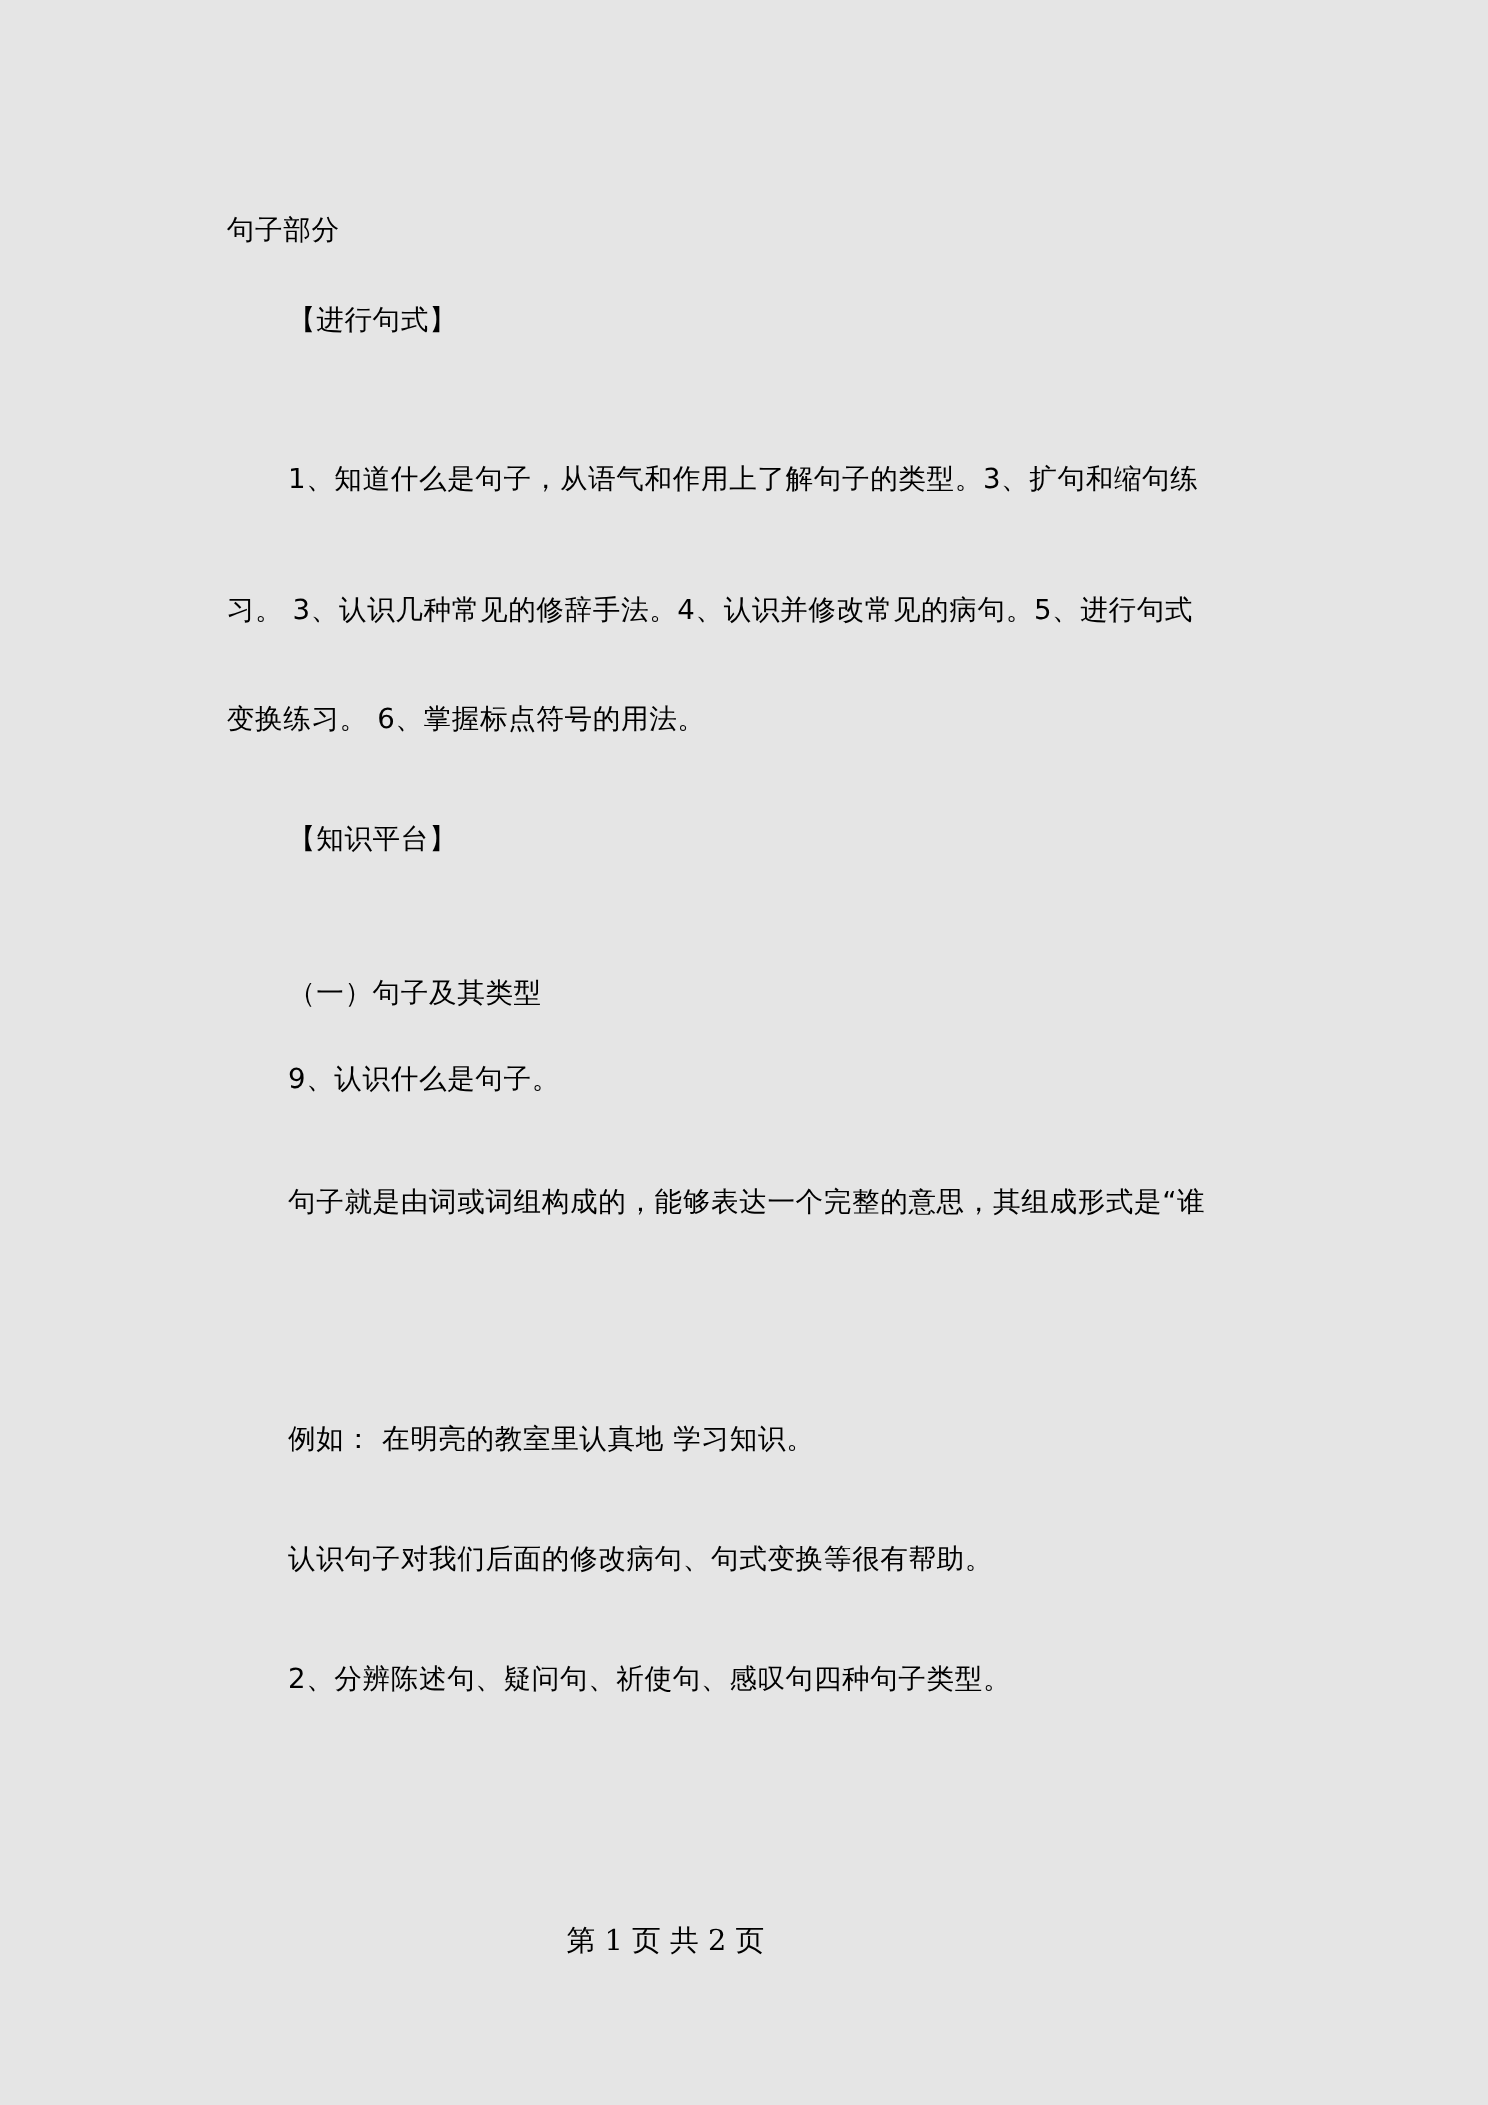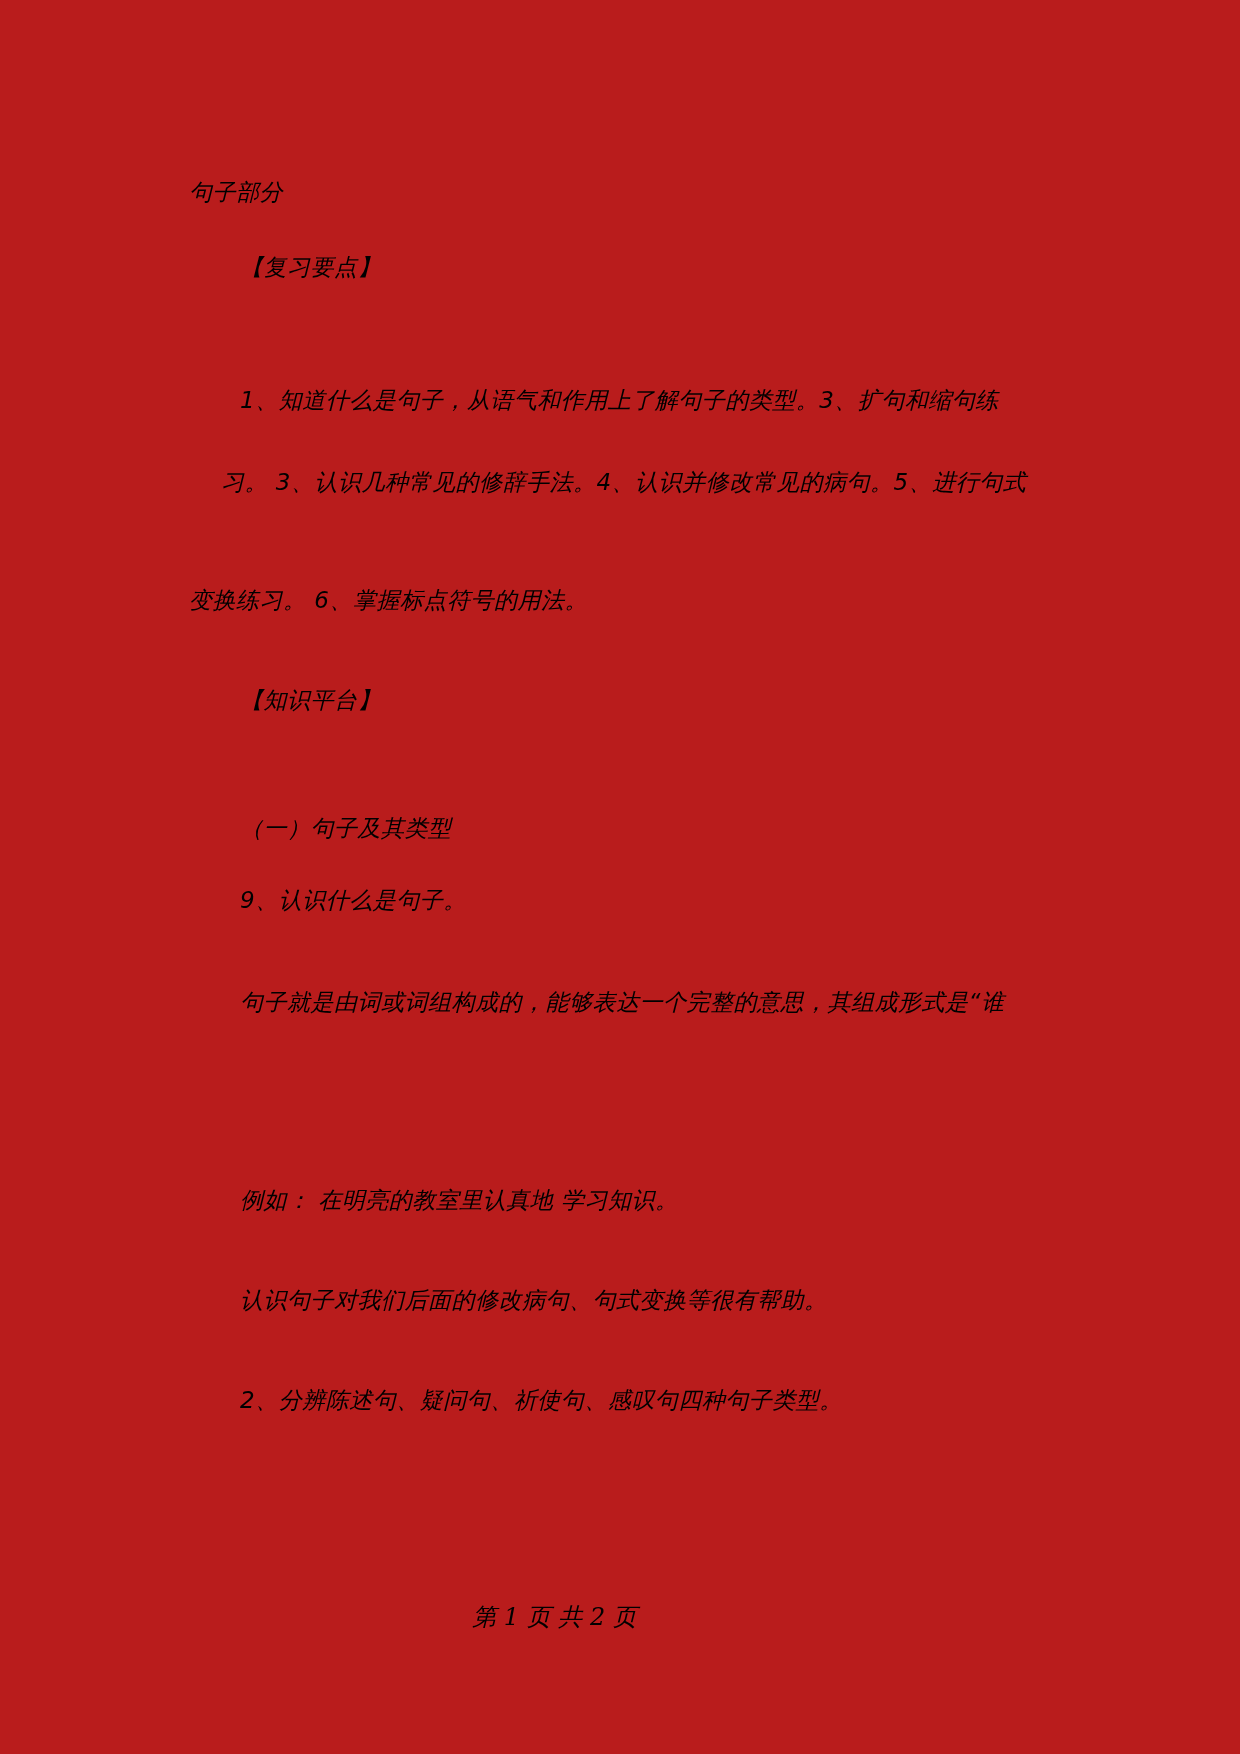--- a/index.html
+++ b/index.html
@@ -13,22 +13,21 @@
       position: relative;
       overflow: hidden;
       font-family: "DejaVu Sans", "Liberation Sans", sans-serif;
       color: #000000;
     }
     .page {
       position: absolute;
       left: 0; top: 0;
       width: 1240px;
       height: 1754px;
-      background: #b91c1c;
-      font-style: italic;
+      background: #e5e5e5;
     }
     .line {
       position: absolute;
       left: 189px;
       width: 870px;
       font-size: 23px;
       line-height: 30px;
       white-space: nowrap;
       letter-spacing: 0.5px;
     }
@@ -44,26 +43,26 @@
       font-family: "DejaVu Serif", "Liberation Serif", serif;
     }
   </style>
 </head>
 <body>
 
 <div class="page">
 
   <div class="line" style="top:177px;">句子部分</div>
 
-  <div class="line indent" style="top:252px;">【复习要点】</div>
+  <div class="line indent" style="top:252px;">【进行句式】</div>
 
   <div class="line indent" style="top:385px; width:819px;">
     <span>1、知道什么是句子，从语气和作用上了解句子的类型。3、扩句和缩句练</span>
   </div>
-  <div class="line" style="top:467px;margin-left:32px;">
+  <div class="line" style="top:494px;">
     <span>习。 3、认识几种常见的修辞手法。4、认识并修改常见的病句。5、进行句式</span>
   </div>
   <div class="line" style="top:585px;">
     <span>变换练习。 6、掌握标点符号的用法。</span>
   </div>
 
   <div class="line indent" style="top:685px;">【知识平台】</div>
 
   <div class="line indent" style="top:813px;">（一）句子及其类型</div>
 

